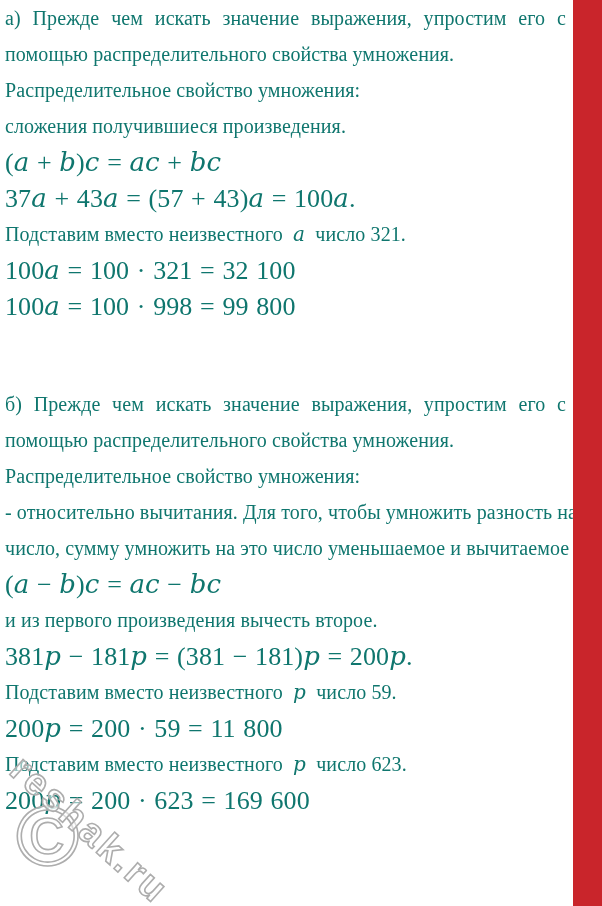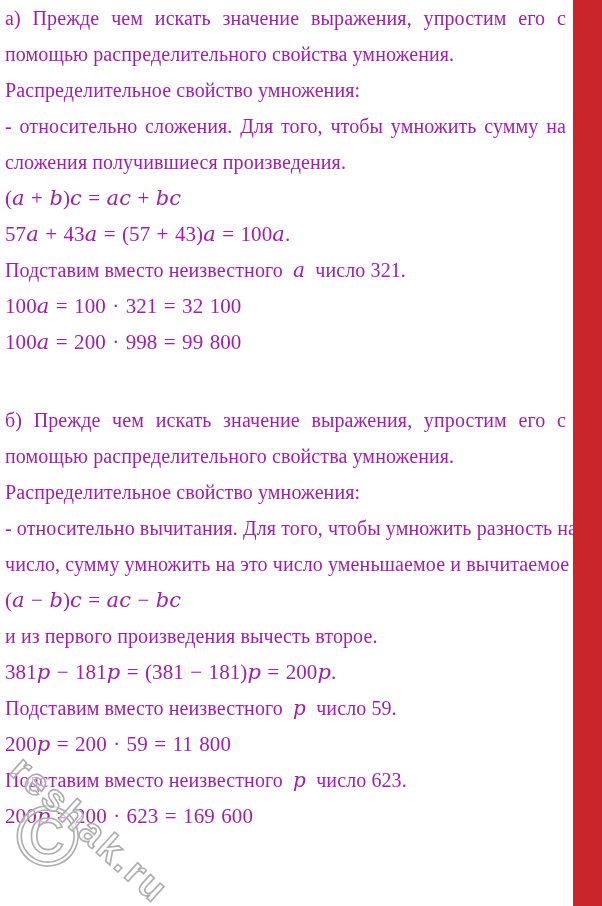--- a/index.html
+++ b/index.html
@@ -30,40 +30,40 @@
   .content {
     position: absolute;
     left: 5px;
     top: 0;
     width: 561px;
   }
   .line {
     height: 36px;
     line-height: 36px;
     font-size: 20px;
-    color: #a21caf;
+    color: #0f766e;
     letter-spacing: 0.1px;
     overflow: visible;
   }
   .line.stretch {
     text-align: justify;
     text-align-last: justify;
     white-space: nowrap;
   }
   .line.math {
-    font-size: 21px;
+    font-size: 26px;
     white-space: nowrap;
     word-spacing: 1px;
   }
   .line .var {
     font-style: italic;
     font-family: "DejaVu Serif", serif;
   }
   .line.gap {
-    margin-top: 42px;
+    margin-top: 62px;
   }
   .watermark {
     position: absolute;
     left: 0;
     top: 728px;
     width: 215px;
     height: 178px;
     pointer-events: none;
   }
   .wm-text {
@@ -94,27 +94,26 @@
 </head>
 <body>
 
 <div class="page">
 
   <div class="content">
 
   <div class="line stretch"><span>а) Прежде чем искать значение выражения, упростим его с</span></div>
       <div class="line"><span>помощью распределительного свойства умножения.</span></div>
       <div class="line"><span>Распределительное свойство умножения:</span></div>
-      <div class="line stretch"><span>- относительно сложения. Для того, чтобы умножить сумму на</span></div>
       <div class="line"><span>сложения получившиеся произведения.</span></div>
       <div class="line math"><span>(</span><span class="var">a</span><span> + </span><span class="var">b</span><span>)</span><span class="var">c</span><span> = </span><span class="var">ac</span><span> + </span><span class="var">bc</span></div>
-      <div class="line math"><span>57</span><span class="var">a</span><span> + 43</span><span class="var">a</span><span> = (57 + 43)</span><span class="var">a</span><span> = 100</span><span class="var">a</span><span>.</span></div>
+      <div class="line math"><span>37</span><span class="var">a</span><span> + 43</span><span class="var">a</span><span> = (57 + 43)</span><span class="var">a</span><span> = 100</span><span class="var">a</span><span>.</span></div>
       <div class="line"><span>Подставим вместо неизвестного&nbsp; </span><span class="var">a</span><span> &nbsp;число 321.</span></div>
       <div class="line math"><span>100</span><span class="var">a</span><span> = 100 · 321 = 32 100</span></div>
-      <div class="line math"><span>100</span><span class="var">a</span><span> = 200 · 998 = 99 800</span></div>
+      <div class="line math"><span>100</span><span class="var">a</span><span> = 100 · 998 = 99 800</span></div>
       <div class="line stretch gap"><span>б) Прежде чем искать значение выражения, упростим его с</span></div>
       <div class="line"><span>помощью распределительного свойства умножения.</span></div>
       <div class="line"><span>Распределительное свойство умножения:</span></div>
       <div class="line stretch"><span>- относительно вычитания. Для того, чтобы умножить разность на</span></div>
       <div class="line stretch"><span>число, сумму умножить на это число уменьшаемое и вычитаемое</span></div>
       <div class="line math"><span>(</span><span class="var">a</span><span> − </span><span class="var">b</span><span>)</span><span class="var">c</span><span> = </span><span class="var">ac</span><span> − </span><span class="var">bc</span></div>
       <div class="line"><span>и из первого произведения вычесть второе.</span></div>
       <div class="line math"><span>381</span><span class="var">p</span><span> − 181</span><span class="var">p</span><span> = (381 − 181)</span><span class="var">p</span><span> = 200</span><span class="var">p</span><span>.</span></div>
       <div class="line"><span>Подставим вместо неизвестного&nbsp; </span><span class="var">p</span><span> &nbsp;число 59.</span></div>
       <div class="line math"><span>200</span><span class="var">p</span><span> = 200 · 59 = 11 800</span></div>

